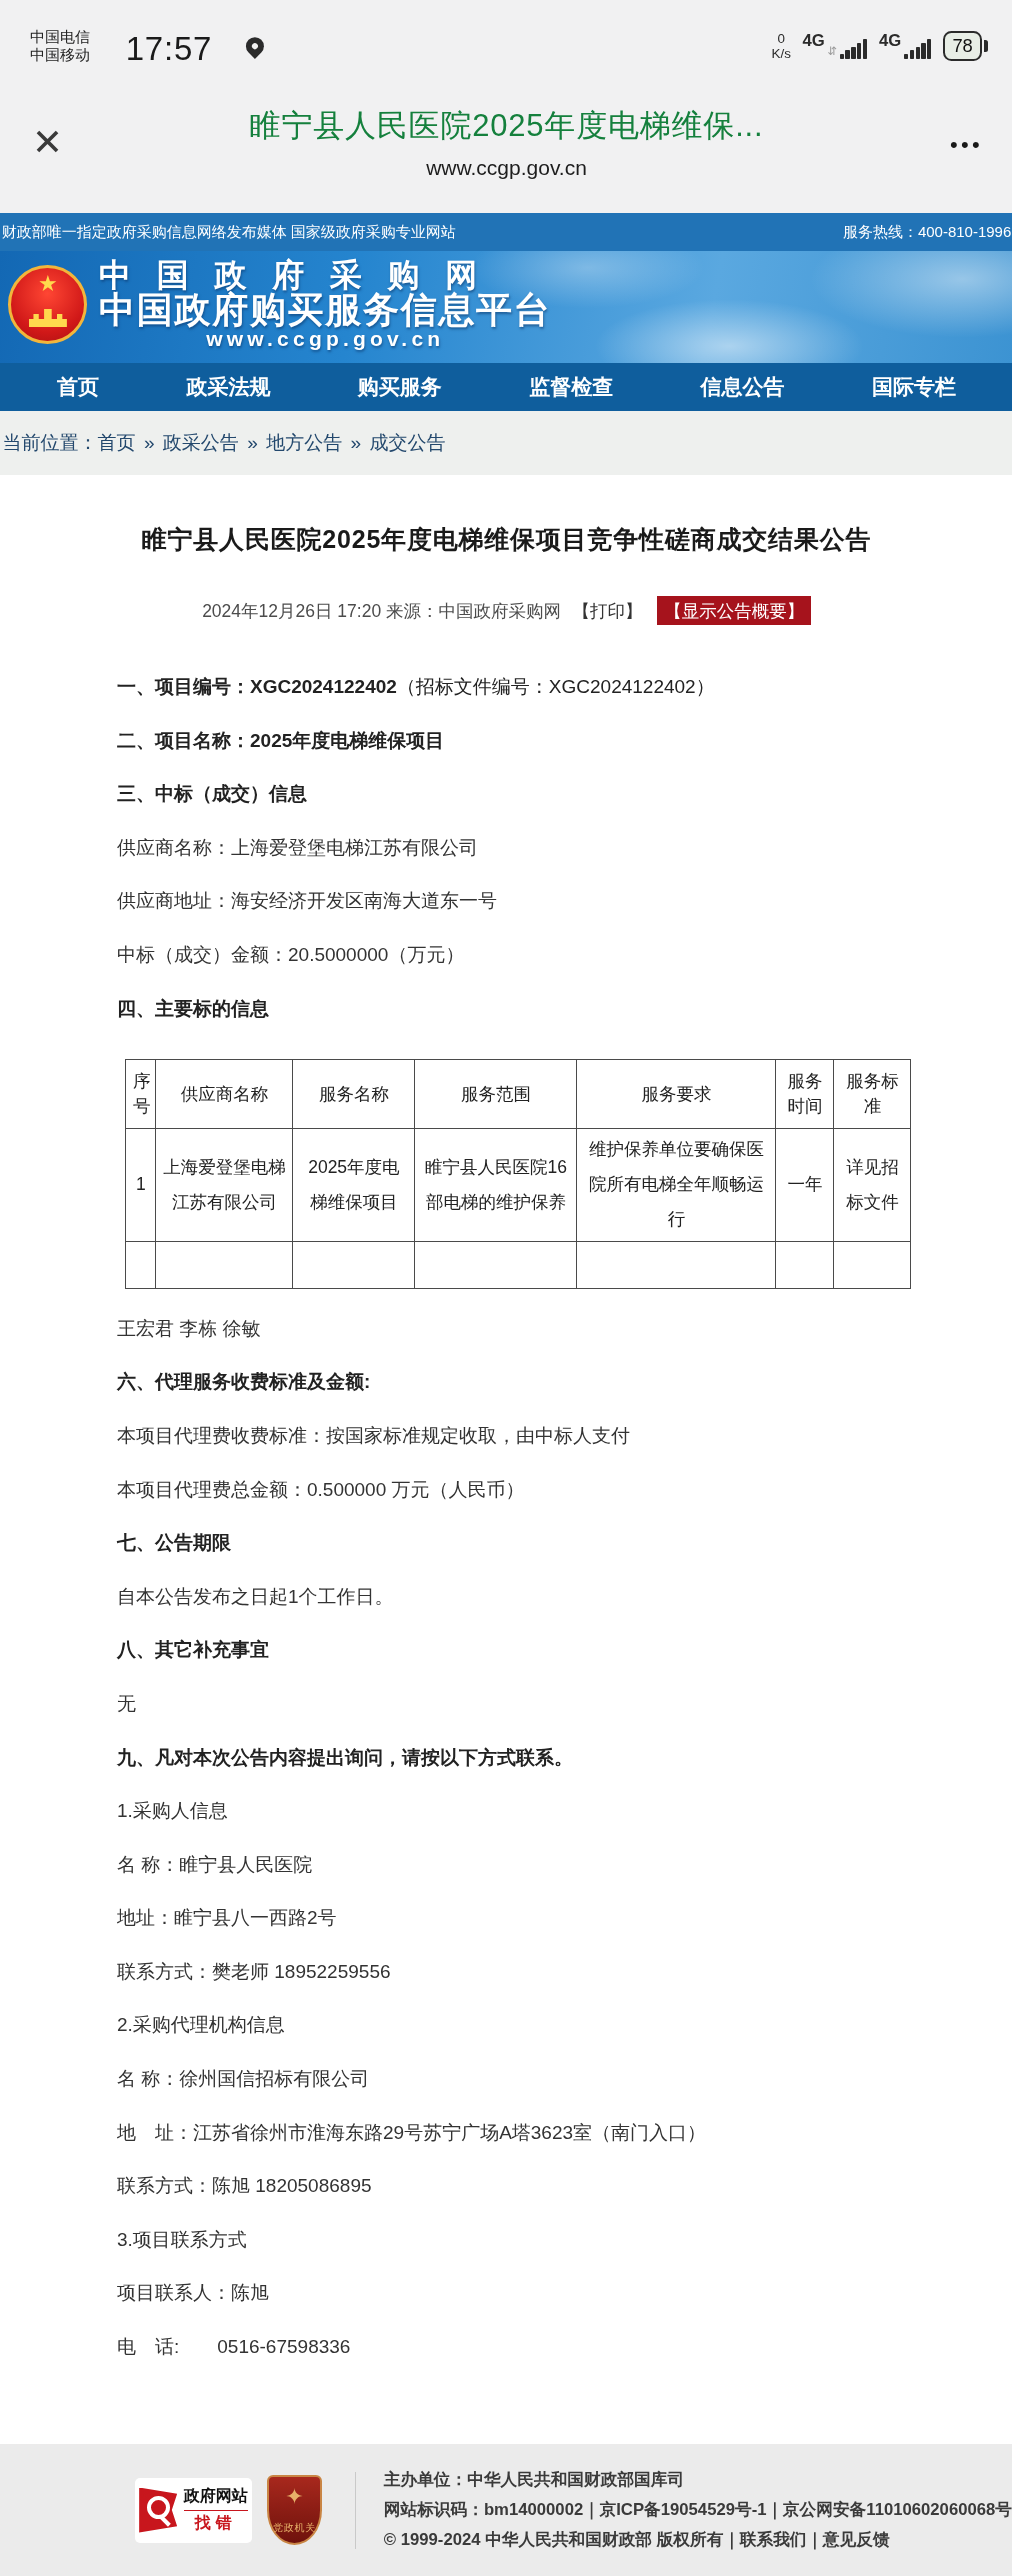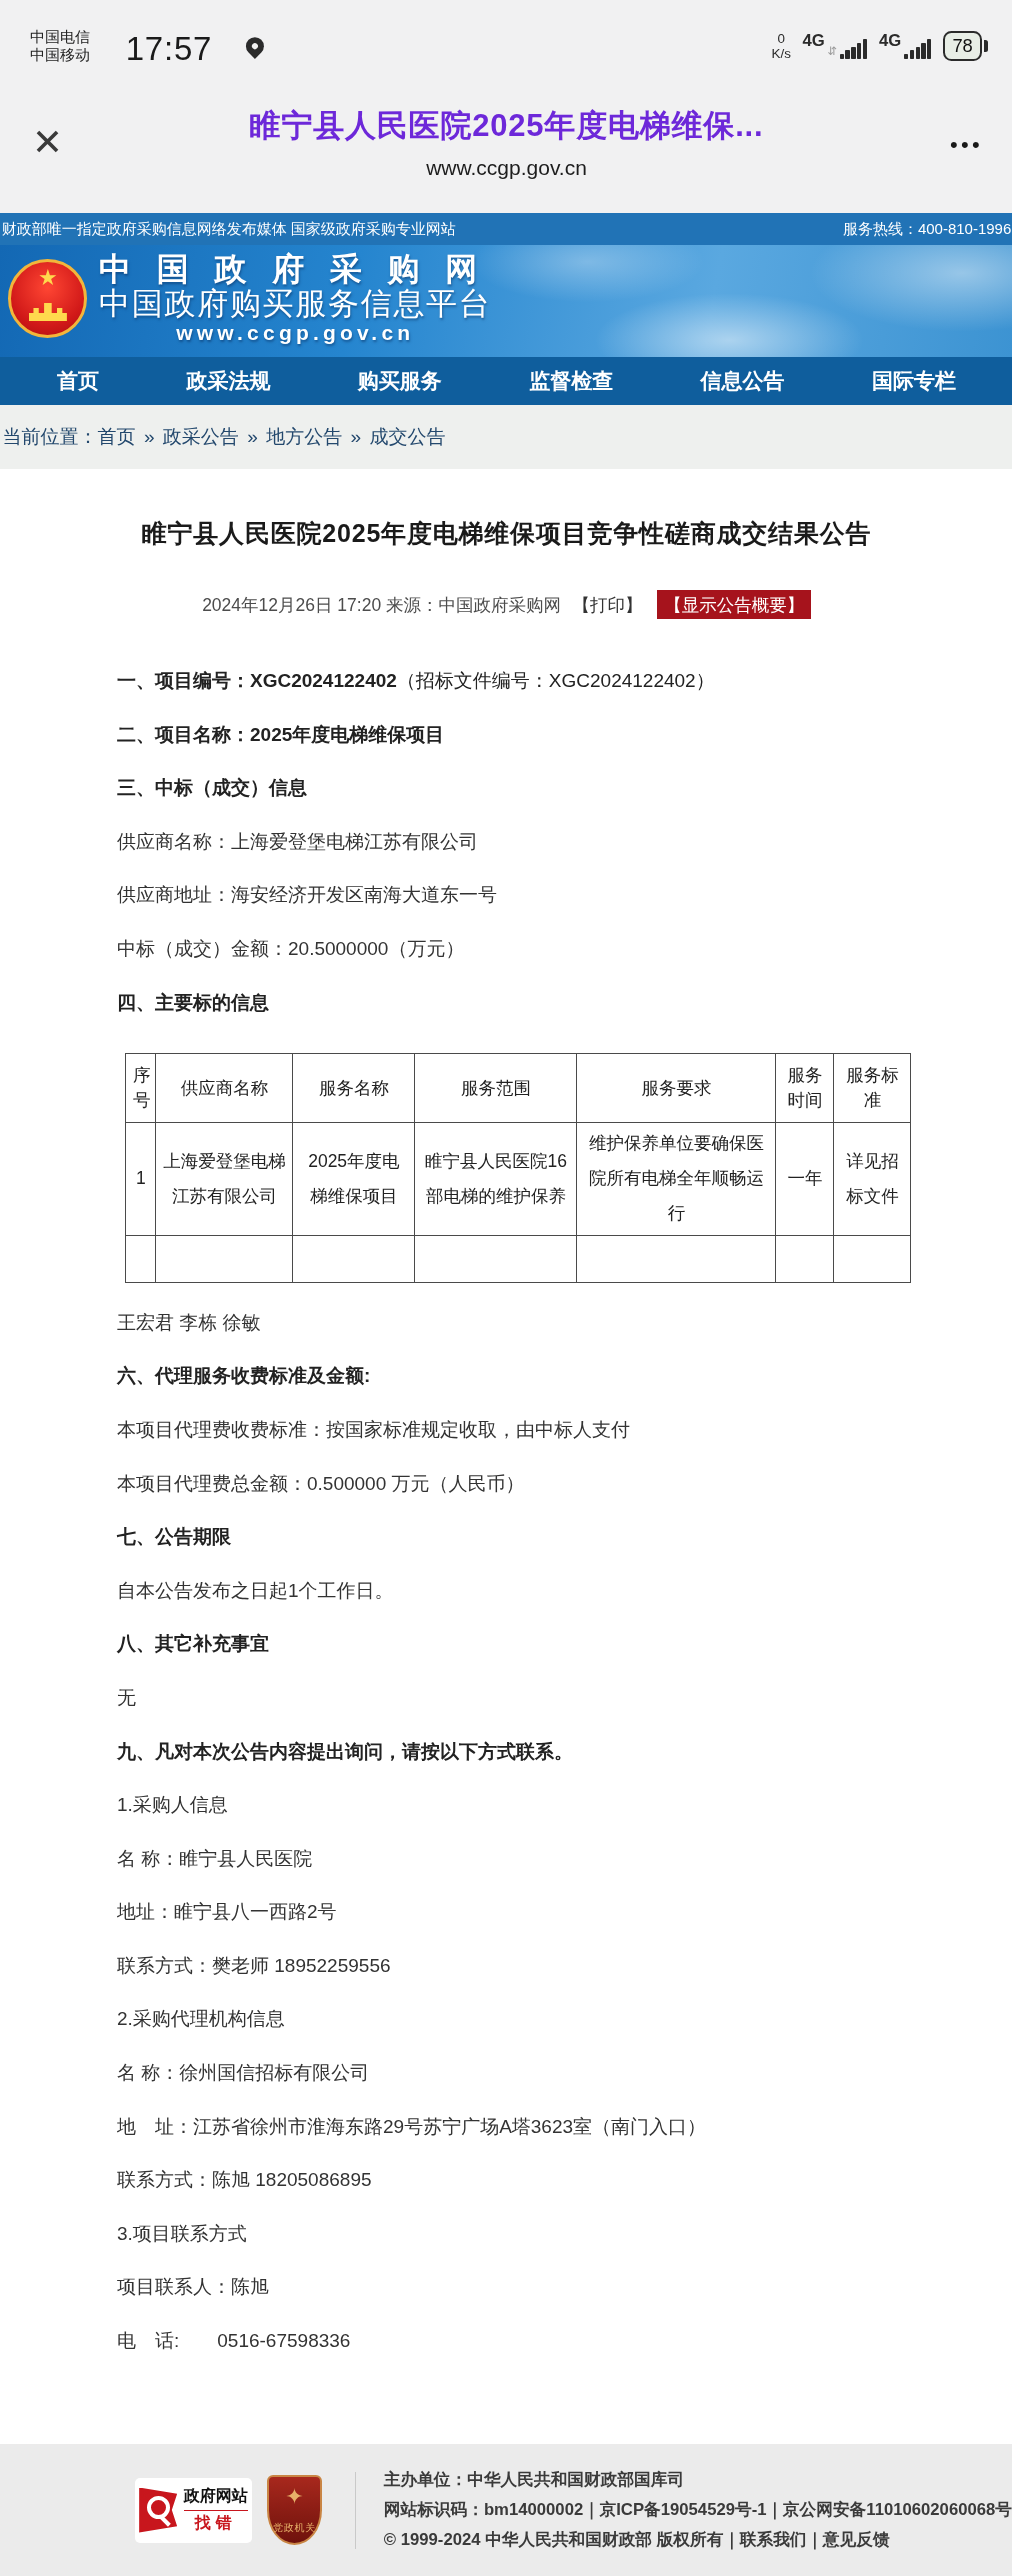--- a/index.html
+++ b/index.html
@@ -25,45 +25,45 @@
   .bars { display:flex; align-items:flex-end; gap:1.7px; }
   .bars i { display:block; width:4.2px; background:#2b2b2b; border-radius:0.8px; }
   .b1{height:5.8px}.b2{height:9.2px}.b3{height:12.5px}.b4{height:16px}.b5{height:20px}
   .battery { display:flex; align-items:center; }
   .bat-body { width:39px; height:30px; border:2.5px solid #2b2b2b; border-radius:8.4px; background:#e8eee6; display:flex; align-items:center; justify-content:center; font-size:18.4px; color:#111; }
   .bat-nub { width:4.2px; height:11.7px; background:#2b2b2b; border-radius:0 2.5px 2.5px 0; margin-left:1.7px; }
 
   
   .browser-bar { height:121px; background:#f1f1f2; position:relative; }
   .close-x { position:absolute; left:32px; top:32px; font-size:37px; color:#3a3a3a; line-height:37px; font-weight:300; cursor:pointer; }
-  .bt-title { text-align:center; font-size:31px; font-weight:bold; color:#6d28d9; padding-top:13.4px; letter-spacing:0.8px; }
+  .bt-title { text-align:center; font-size:31px; font-weight:normal; color:#15803d; padding-top:13.4px; letter-spacing:0.8px; }
   .bt-url { text-align:center; font-size:21px; color:#1d1d1d; margin-top:8.4px; }
   .menu-dots { position:absolute; right:30px; top:40px; font-size:22px; color:#1a1a1a; letter-spacing:3.3px; cursor:pointer; }
 
   
-  .service-strip { height:32px; background:#2173b6; color:#fff; display:flex; justify-content:space-between; align-items:center; font-size:15px; padding:0 1.7px; }
+  .service-strip { height:38px; background:#2173b6; color:#fff; display:flex; justify-content:space-between; align-items:center; font-size:15px; padding:0 1.7px; }
   .service-strip .right { white-space:nowrap; }
 
   
   .banner { height:112px; background:linear-gradient(100deg,#1368b4 0%,#2585cf 35%,#5aa8e0 70%,#3c93d2 100%); position:relative; overflow:hidden; }
   .banner::after { content:""; position:absolute; inset:0;
     background:
       radial-gradient(ellipse 192px 67px at 72% 85%, rgba(255,255,255,.50), transparent 70%),
       radial-gradient(ellipse 217px 84px at 95% 25%, rgba(255,255,255,.45), transparent 70%),
       radial-gradient(ellipse 167px 58px at 58% 15%, rgba(255,255,255,.30), transparent 70%);
     pointer-events:none; }
   .logo-row { position:absolute; left:8.4px; top:6.7px; display:flex; align-items:center; z-index:2; }
   .emblem { width:79px; height:79px; border-radius:50%; border:3.3px solid #f2b63b;
     background:radial-gradient(circle at 50% 35%, #ff4633, #d01818 65%, #a80f12); position:relative; flex:none; }
   .emblem::before { content:"★"; position:absolute; top:3.3px; left:50%; transform:translateX(-50%); color:#ffd94d; font-size:22px; }
   .emblem::after { content:""; position:absolute; bottom:13.4px; left:50%; transform:translateX(-50%); width:38px; height:18.4px; background:#ffd94d;
     clip-path:polygon(0 100%,0 55%,12% 55%,12% 28%,26% 28%,26% 55%,40% 55%,40% 0,60% 0,60% 55%,74% 55%,74% 28%,88% 28%,88% 55%,100% 55%,100% 100%); }
   .logo-text { margin-left:11.7px; color:#fff; text-shadow:0.8px 1.7px 2.5px rgba(10,50,100,.55); }
   .lt1 { font-size:32px; font-weight:bold; letter-spacing:8.4px; line-height:35px; }
-  .lt2 { font-size:31px; font-weight:normal; letter-spacing:1.7px; line-height:33px; }
+  .lt2 { font-size:36px; font-weight:bold; letter-spacing:1.7px; line-height:33px; }
   .lt3 { font-size:21px; font-weight:bold; letter-spacing:4.2px; line-height:25px; text-align:center; }
 
   
   .nav { height:48px; background:#0f5e9d; display:flex; justify-content:space-between; align-items:center; padding:0 57px; }
   .nav-item { color:#fff; font-size:21px; font-weight:bold; cursor:pointer; white-space:nowrap; }
 
   
   .breadcrumb-bar { height:64px; background:#eef0ee; display:flex; align-items:center; padding-left:2.5px; font-size:19px; color:#23486d; }
   .breadcrumb-bar .sep { margin:0 8.4px; color:#23486d; }
   .crumb { cursor:pointer; }

